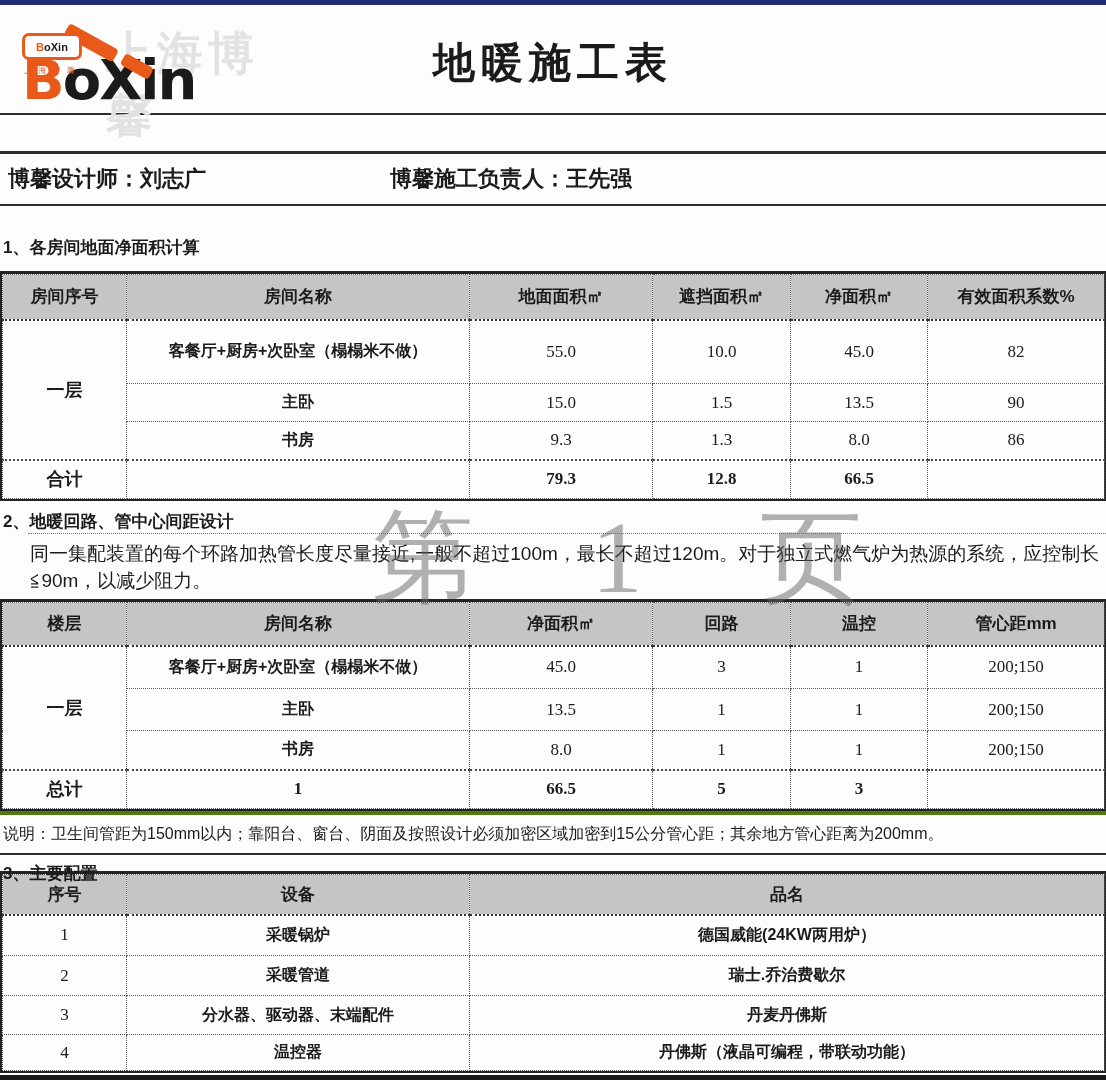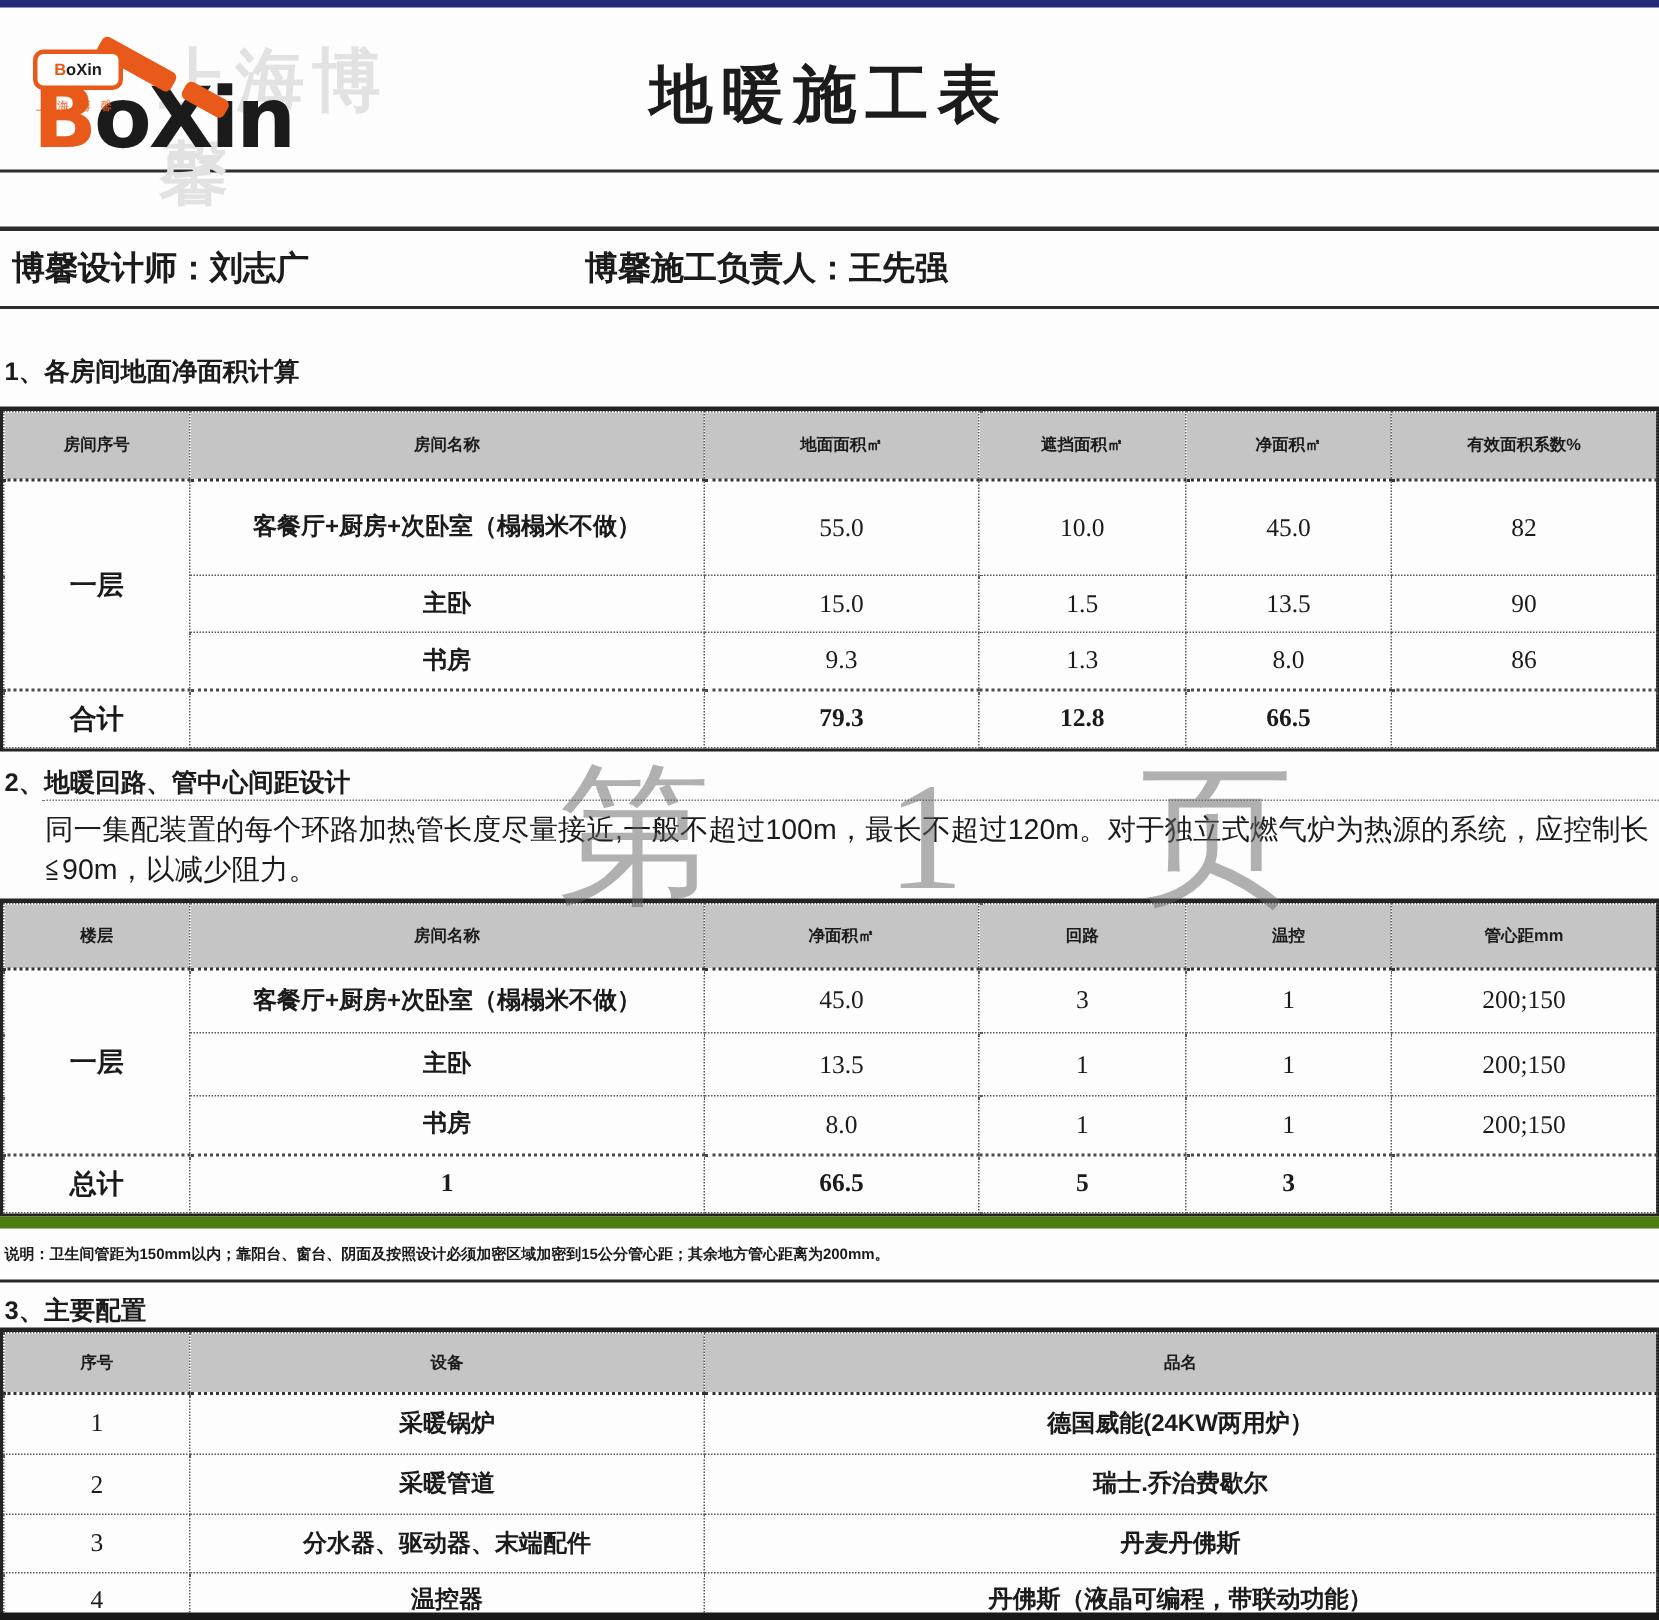--- a/index.html
+++ b/index.html
@@ -33,41 +33,41 @@
   .gap-36 { height:36px; }
   .rule-b { border-top:3px solid #2d2d2d; }
   .persons { display:flex; align-items:center; height:50px; padding-left:8px;
     font-size:22px; font-weight:bold; }
   .persons .p1 { width:382px; }
   .rule-c { border-top:2px solid #2d2d2d; }
 
   .sec-title { font-size:17px; font-weight:bold; padding-left:3px; }
   .sec1-title { padding-top:30px; height:65px; }
   .sec2-title { padding-top:9px; height:32px; }
-  .sec3-title { padding-top:7px; height:30px; }
+  .sec3-title { padding-top:7px; height:16px; }
 
   
   .tbl-wrap { border:2px solid #242424; border-top-width:3px; border-bottom-width:2px; }
   table { border-collapse:collapse; table-layout:fixed; width:100%; }
   th, td { border:1px dotted #5a5a5a; padding:0 4px; text-align:center; vertical-align:middle; overflow:hidden; }
-  th { background:#c5c5c5; font-size:11px; font-weight:bold; border-bottom:2px dotted #333; }
+  th { background:#c5c5c5; font-size:17px; font-weight:bold; border-bottom:2px dotted #333; }
   .cn { font-weight:bold; font-size:16px; }
   .num { font-family:"Liberation Serif",serif; font-size:17px; font-weight:normal; }
   .floor-cell { font-weight:bold; font-size:18px; }
   tr.total td { border-top:2px dotted #4a4a4a; font-weight:bold; }
   tr.total .num { font-weight:bold; }
   tr.total .lbl { font-size:18px; font-weight:bold; }
 
   .h45{height:45px} .h64{height:64px} .h43{height:43px} .h42{height:42px}
   .h41{height:41px} .h40{height:40px} .h39{height:39px} .h38{height:38px} .h36{height:36px}
 
   .note-para { border-top:1px dotted #777; padding:6px 6px 8px 2px; font-size:19px;
     font-weight:normal; line-height:27px; height:66px;margin-left:28px; }
-  .remark { display:flex; align-items:center; height:44px; border-top:8px solid #4d7c0f;
-    border-bottom:2px solid #2a2a2a; font-size:10px; font-weight:bold; padding-left:3px; }
+  .remark { display:flex; align-items:center; height:44px; border-top:4px solid #4d7c0f;
+    border-bottom:2px solid #2a2a2a; font-size:16px; font-weight:normal; padding-left:3px; }
 
   .page-watermark { position:absolute; left:372px; top:490px; font-family:"Liberation Serif",serif;
     font-size:102px; color:rgba(100,100,100,0.5); letter-spacing:46px; white-space:nowrap;
     z-index:3; pointer-events:none; }
   .bottom-bar { position:absolute; bottom:0; left:0; width:100%; height:5px; background:#181818; z-index:4; }
 </style>
 </head>
 <body>
 
 <div class="doc">

